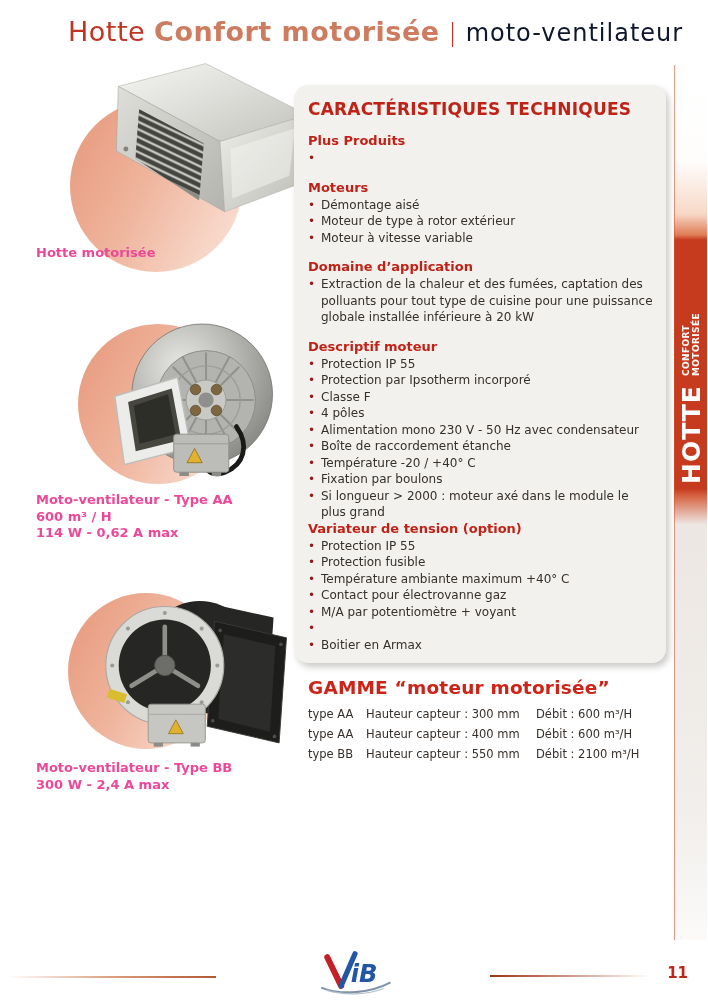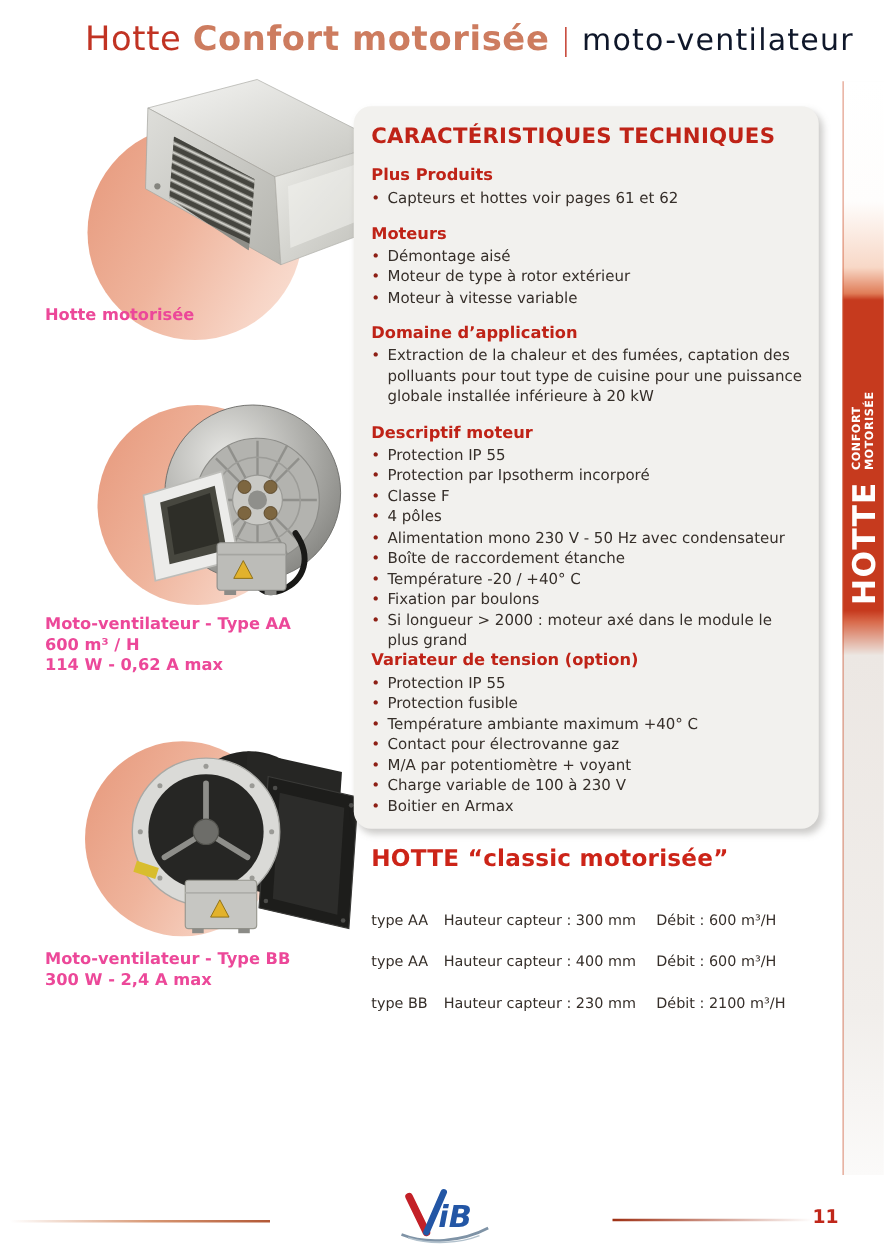--- a/index.html
+++ b/index.html
@@ -18,50 +18,50 @@
   .c1{left:70px;top:100px;width:172px;height:172px;}
   .c2{left:78px;top:324px;width:160px;height:160px;}
   .c3{left:68px;top:593px;width:156px;height:156px;}
   .prod-svg{position:absolute;}
   .caption{position:absolute;left:36px;width:260px;text-align:left;color:#ec4899;
            font-weight:bold;font-size:13px;line-height:16.5px;}
   .cap1{top:245px;}
   .cap2{top:492px;}
   .cap3{top:760px;}
   
-  .card{position:absolute;left:283px;top:85px;width:372px;height:578px;background:#f2f1ee;
+  .card{position:absolute;left:294px;top:85px;width:372px;height:578px;background:#f2f1ee;
         border-radius:14px;box-shadow:3px 4px 6px rgba(110,105,100,.35);
         padding:14px 10px 0 14px;box-sizing:border-box;}
   .card h1{margin:0 0 14px 0;font-size:17px;color:#bf2317;letter-spacing:.2px;}
   .sec-title{font-size:13px;font-weight:bold;color:#bf2317;margin:13px 0 2px 0;}
   .sec-title.first{margin-top:12px;}
   .sec-title.tight{margin-top:0;}
   .li{display:flex;font-size:12px;color:#362f2a;line-height:16.5px;}
   .li .dot{width:13px;flex:0 0 13px;color:#8e2015;font-size:12px;}
   .gamme-h{margin:24px 0 0 0;font-size:18.5px;font-weight:bold;color:#cc2418;letter-spacing:.2px;}
-  .gamme-table{margin-top:32px;display:grid;grid-template-columns:58px 170px auto;
-               row-gap:20px;font-size:11.5px;color:#362f2a;line-height:13px;}
+  .gamme-table{margin-top:10px;display:grid;grid-template-columns:58px 170px auto;
+               row-gap:7px;font-size:11.5px;color:#362f2a;line-height:13px;}
   
   .side-strip{position:absolute;left:674px;top:65px;width:32px;height:875px;
       border-left:1px solid rgba(205,80,45,.55);
       background:linear-gradient(180deg,#ffffff 0%,#fefdfc 11%,#f8d8c7 17%,#e07d58 19.4%,
                  #c63a1e 20%,#c63a1e 48.4%,#d8694a 49.4%,#ece7e3 52.5%,#f1eeeb 85%,#fbfaf9 100%);}
   .side-tab-text{position:absolute;top:175px;left:0;width:32px;height:250px;overflow:visible;}
   .side-rot{position:absolute;left:-109px;top:109px;width:250px;height:32px;
             transform:rotate(-90deg);display:flex;align-items:center;gap:9px;padding-left:6px;
             box-sizing:border-box;}
   .tab-big{font-size:25px;font-weight:bold;color:#ffffff;letter-spacing:1px;line-height:25px;}
   .tab-small{display:flex;flex-direction:column;color:#ffffff;font-weight:bold;font-size:9px;
              line-height:10px;letter-spacing:.4px;}
   
   .foot-line-left{position:absolute;left:8px;top:976px;width:208px;height:2px;
       background:linear-gradient(90deg,rgba(255,255,255,0),#d79672 55%,#b25836 100%);}
   .foot-line-right{position:absolute;left:490px;top:975px;width:158px;height:2px;
       background:linear-gradient(90deg,#9e3014,rgba(235,205,190,.05));}
-  .page-num{position:absolute;left:650px;top:964px;width:38px;text-align:left;
+  .page-num{position:absolute;left:650px;top:964px;width:38px;text-align:right;
             font-size:15px;font-weight:bold;color:#c0271a;}
   .vib{position:absolute;left:316px;top:948px;}
 </style>
 </head>
 <body>
 
 <div class="page">
 
   <div class="title">
     <span class="t1">Hotte</span>
@@ -205,21 +205,20 @@
     <div>Moto-ventilateur - Type BB</div>
     <div>300 W - 2,4 A max</div>
   </div>
 
   <div class="card">
     <h1>CARACTÉRISTIQUES TECHNIQUES</h1>
 
     <div class="sec-title first">Plus Produits</div>
     <div class="li">
       <span class="dot">•</span>
-      <span>Capteurs et hottes voir pages 61 et 62</span>
     </div>
 
     <div class="sec-title">Moteurs</div>
     <div class="li">
       <span class="dot">•</span>
       <span>Démontage aisé</span>
     </div>
     <div class="li">
       <span class="dot">•</span>
       <span>Moteur de type à rotor extérieur</span>
@@ -289,38 +288,37 @@
     <div class="li">
       <span class="dot">•</span>
       <span>Contact pour électrovanne gaz</span>
     </div>
     <div class="li">
       <span class="dot">•</span>
       <span>M/A par potentiomètre + voyant</span>
     </div>
     <div class="li">
       <span class="dot">•</span>
-      <span>Charge variable de 100 à 230 V</span>
     </div>
     <div class="li">
       <span class="dot">•</span>
       <span>Boitier en Armax</span>
     </div>
 
-    <div class="gamme-h">HOTTE “classic motorisée”</div>
+    <div class="gamme-h">GAMME “moteur motorisée”</div>
 
     <div class="gamme-table">
       <span>type AA</span>
       <span>Hauteur capteur : 300 mm</span>
       <span>Débit : 600 m³/H</span>
       <span>type AA</span>
       <span>Hauteur capteur : 400 mm</span>
       <span>Débit : 600 m³/H</span>
       <span>type BB</span>
-      <span>Hauteur capteur : 230 mm</span>
+      <span>Hauteur capteur : 550 mm</span>
       <span>Débit : 2100 m³/H</span>
     </div>
   </div>
 
   <div class="side-strip">
     <div class="side-tab-text">
       <div class="side-rot">
         <span class="tab-big">HOTTE</span>
         <span class="tab-small">
           <span>CONFORT</span>

